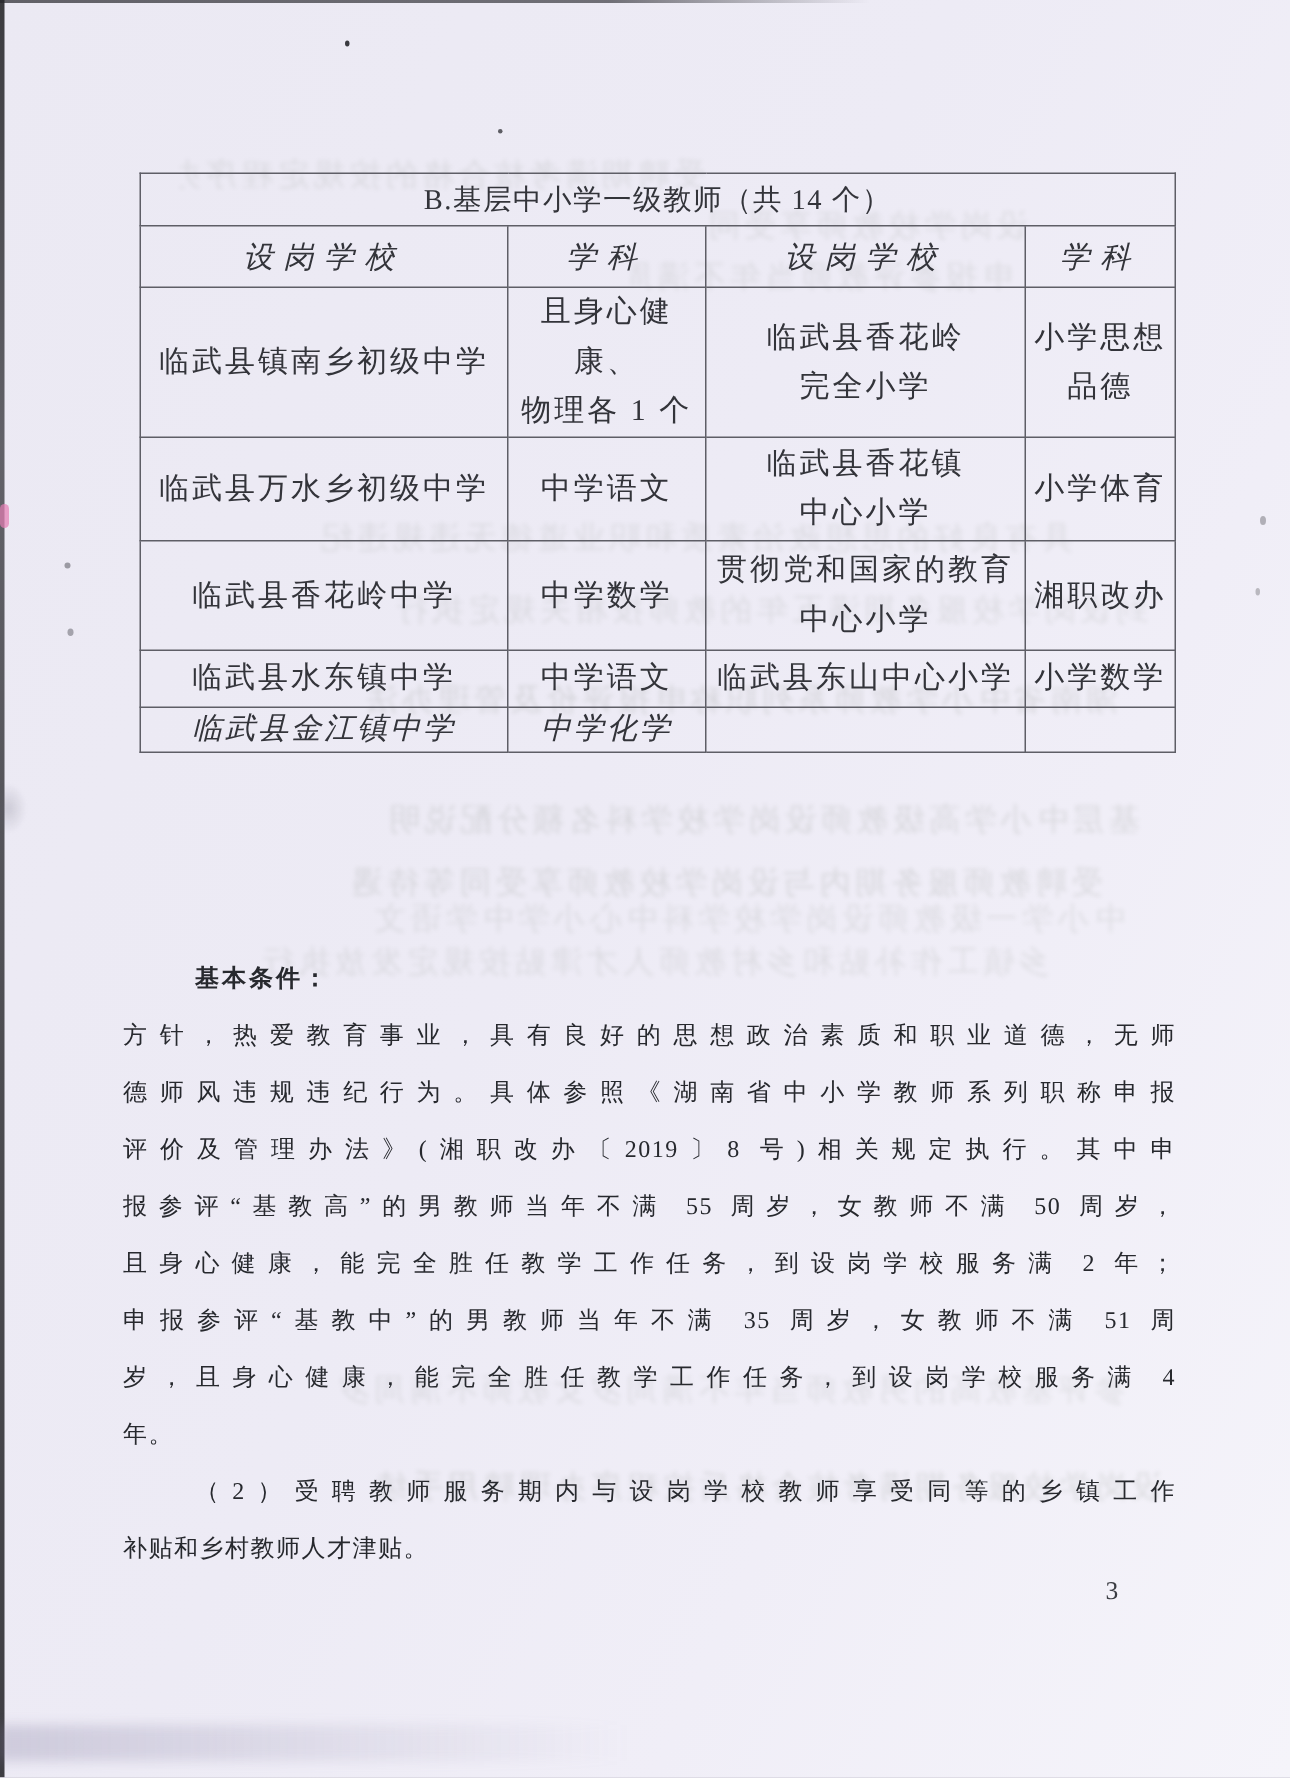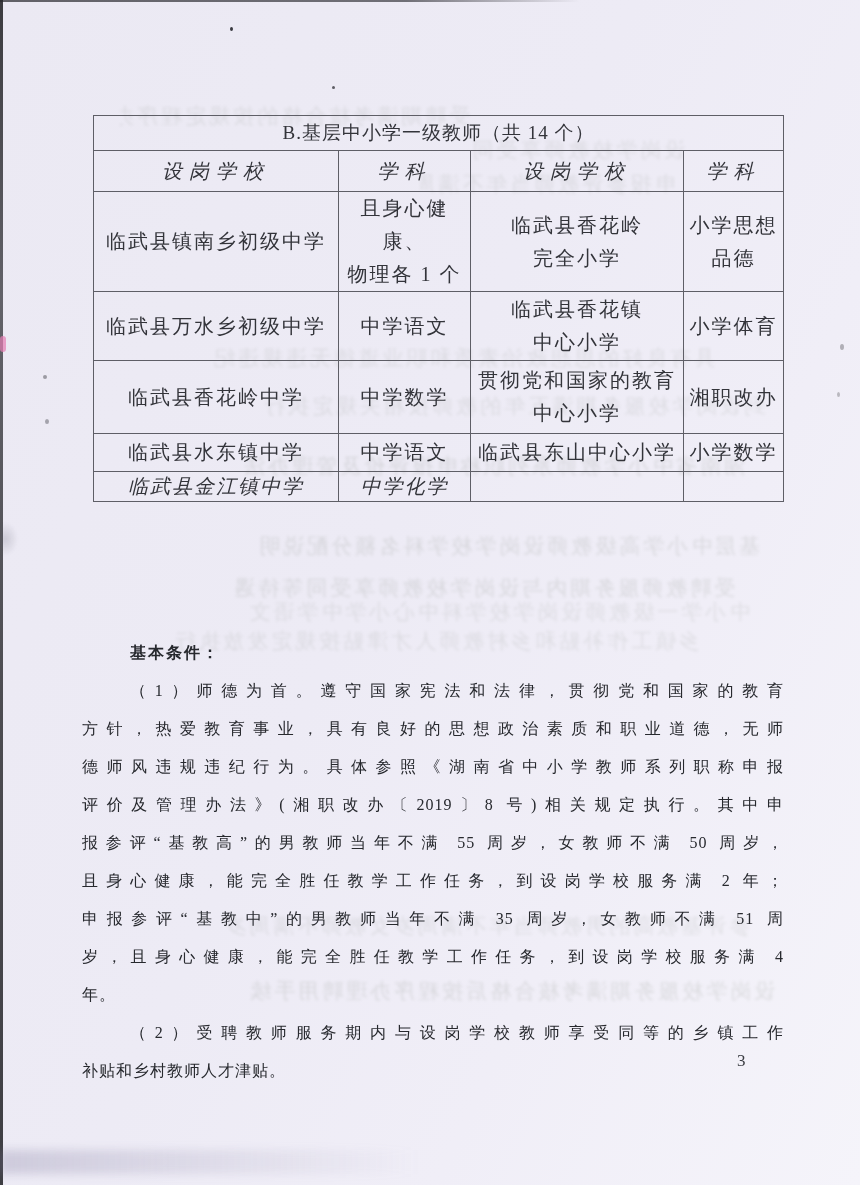--- a/index.html
+++ b/index.html
@@ -171,21 +171,20 @@
             <div class="cl">中学化学</div>
           </td>
       <td></td>
       <td></td>
     </tr>
   </tbody>
     </table>
 
   <div class="bodytext">
     <div class="line heading indent">基本条件：</div>
-    <div class="line indent j">（1）师德为首。遵守国家宪法和法律，贯彻党和国家的教育</div>
     <div class="line j">方针，热爱教育事业，具有良好的思想政治素质和职业道德，无师</div>
     <div class="line j">德师风违规违纪行为。具体参照《湖南省中小学教师系列职称申报</div>
     <div class="line j">评价及管理办法》(湘职改办〔2019〕8 号)相关规定执行。其中申</div>
     <div class="line j">报参评“基教高”的男教师当年不满 55 周岁，女教师不满 50 周岁，</div>
     <div class="line j">且身心健康，能完全胜任教学工作任务，到设岗学校服务满 2 年；</div>
     <div class="line j">申报参评“基教中”的男教师当年不满 35 周岁，女教师不满 51 周</div>
     <div class="line j">岁，且身心健康，能完全胜任教学工作任务，到设岗学校服务满 4</div>
     <div class="line">年。</div>
     <div class="line indent j">（2）受聘教师服务期内与设岗学校教师享受同等的乡镇工作</div>
     <div class="line">补贴和乡村教师人才津贴。</div>

